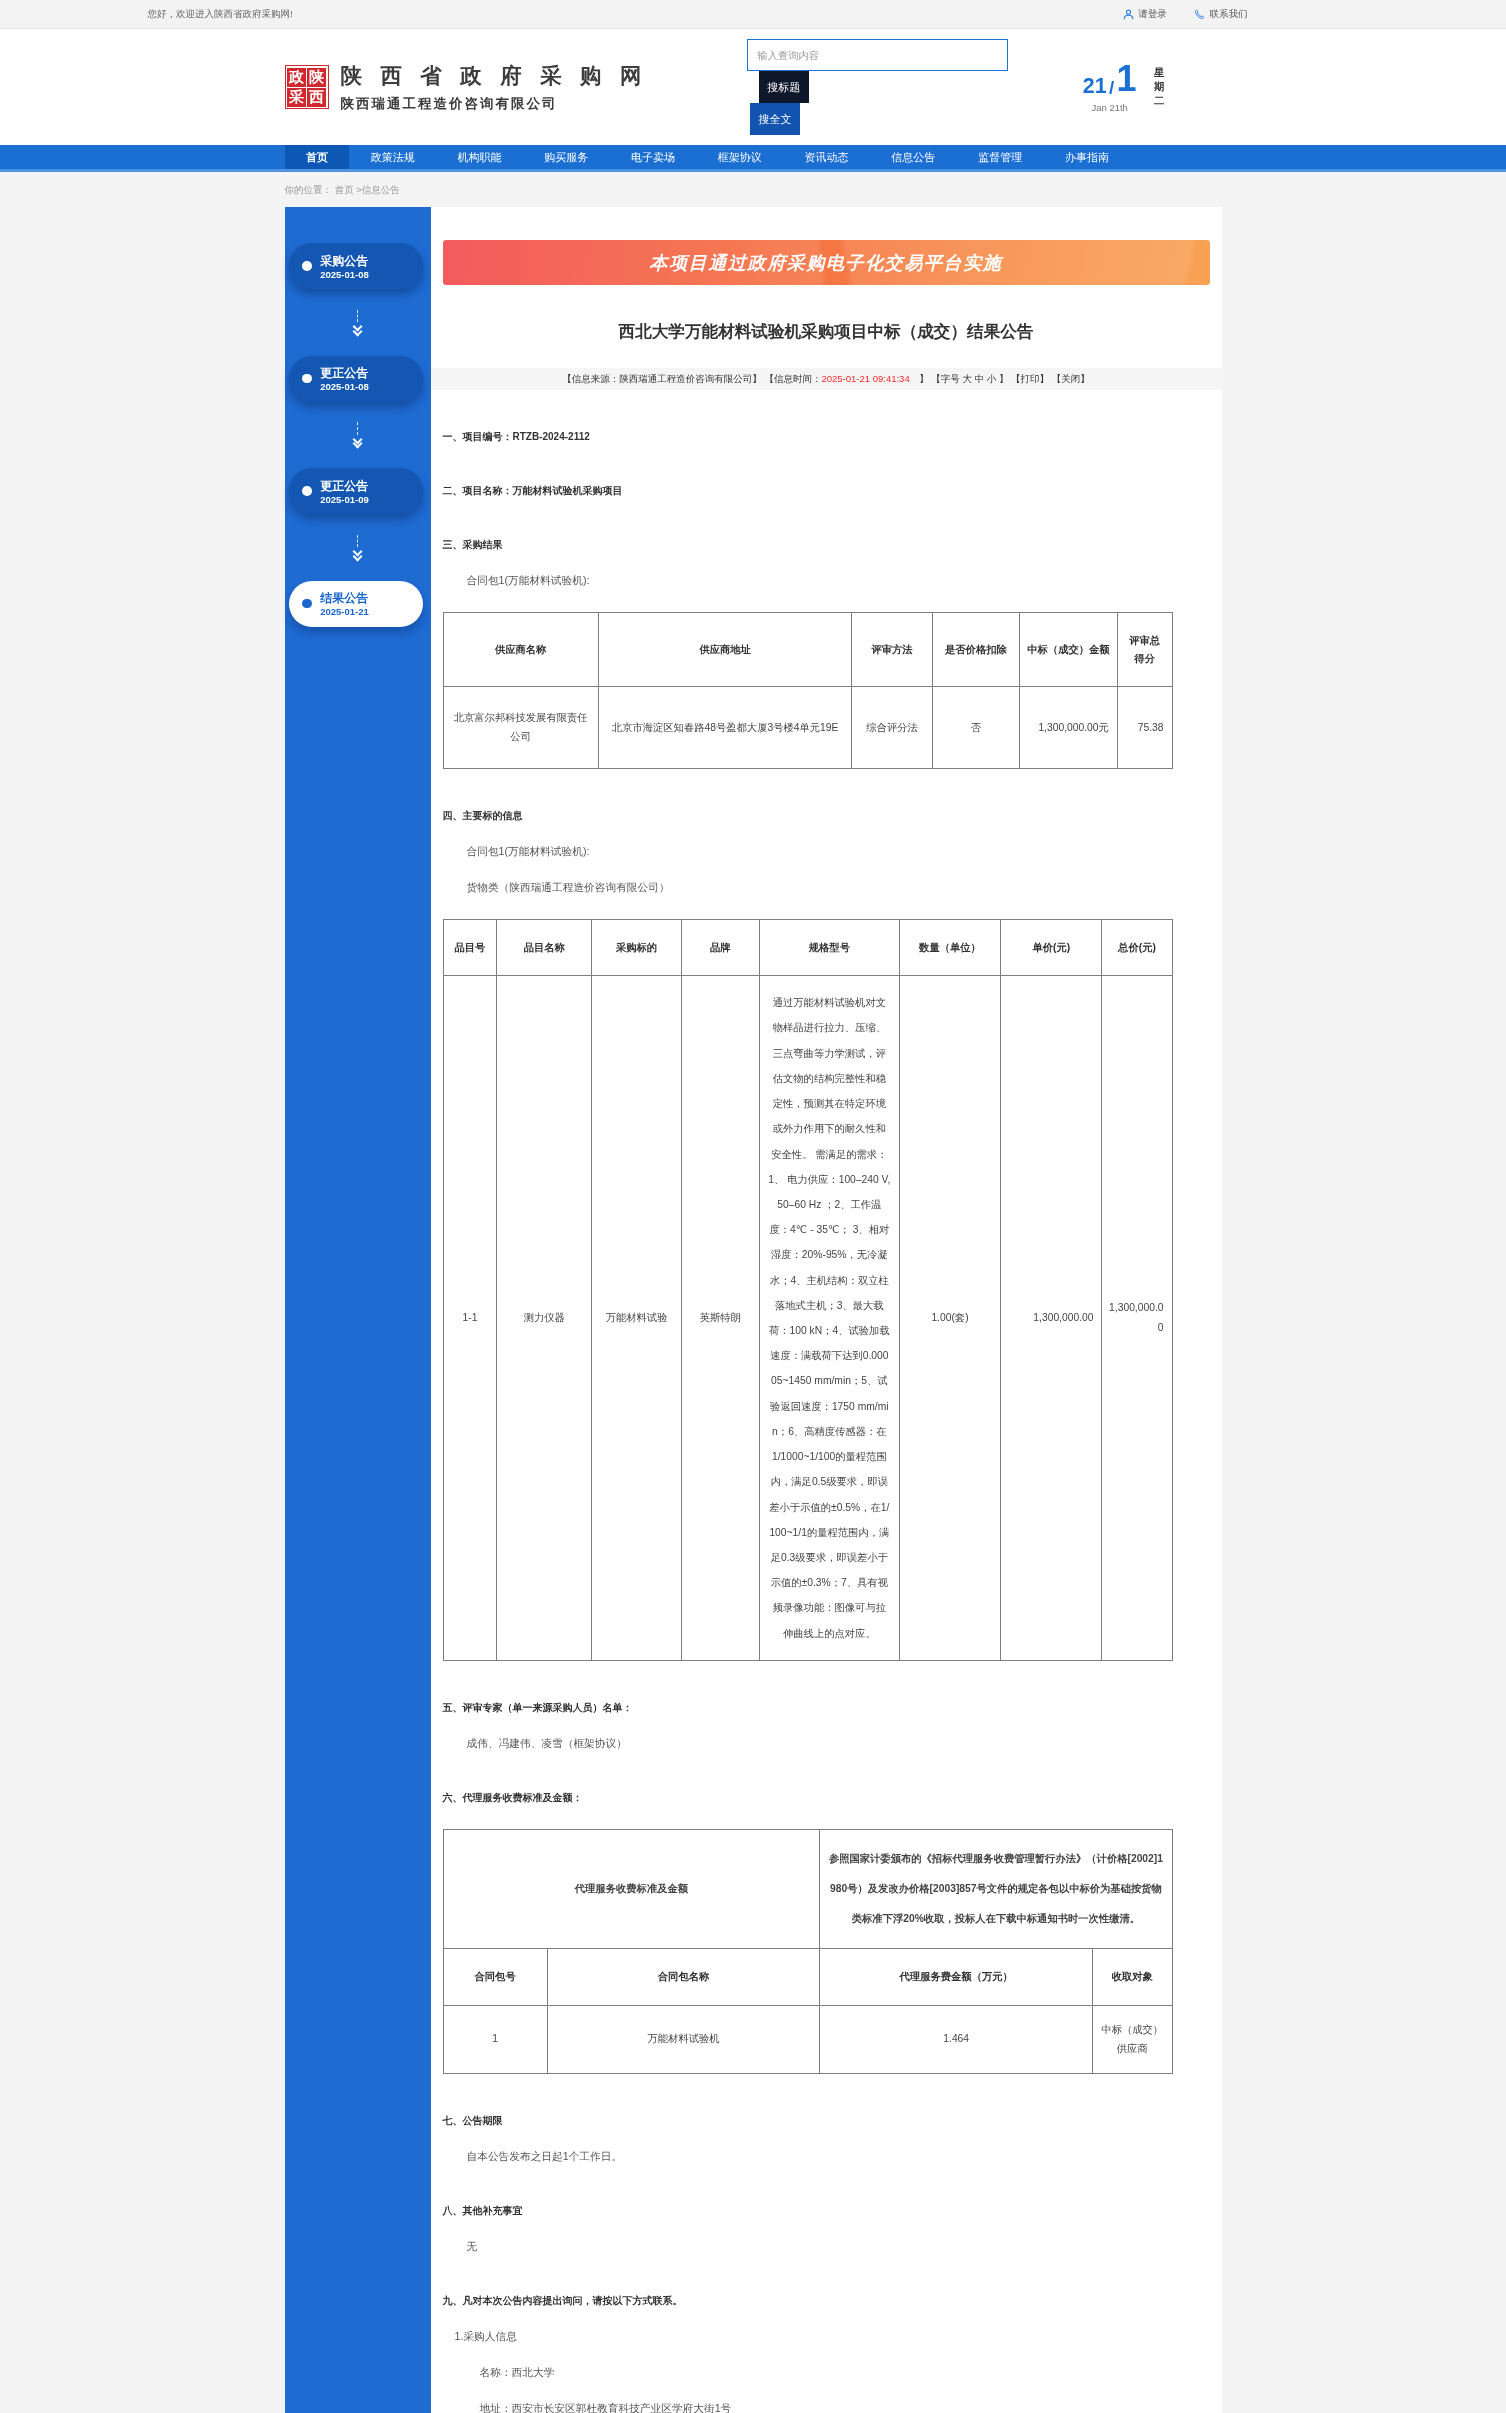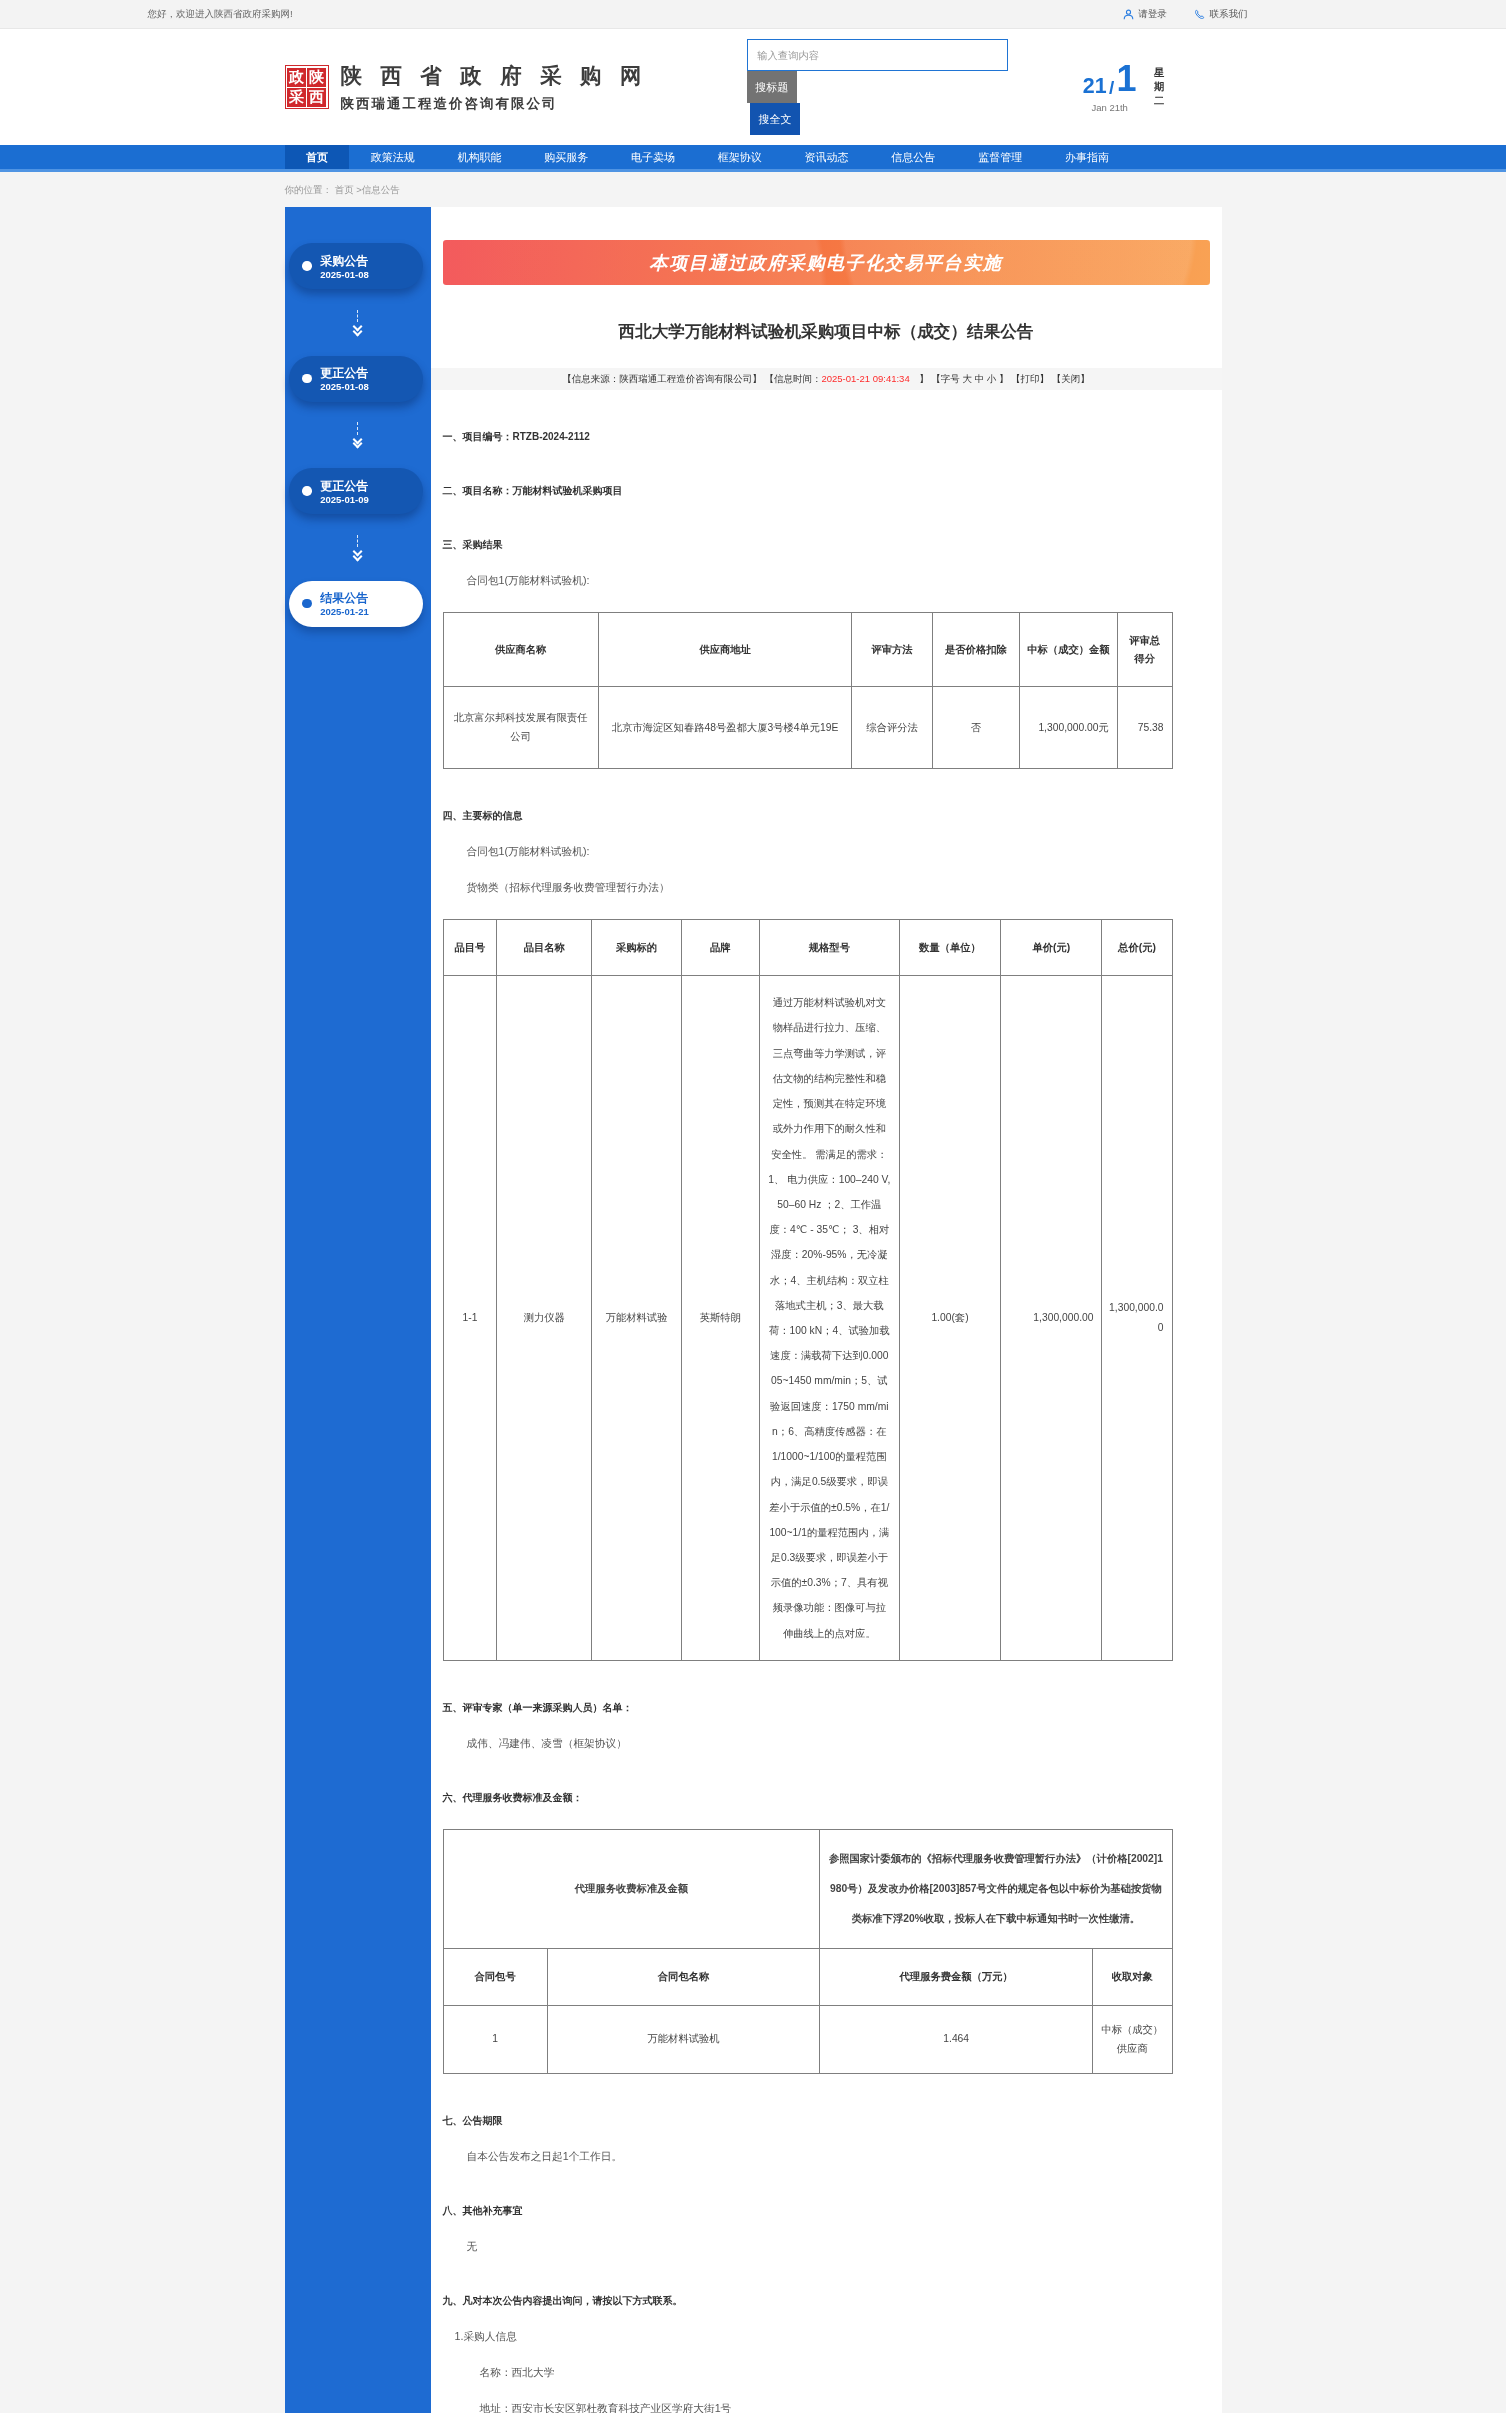--- a/index.html
+++ b/index.html
@@ -18,21 +18,21 @@
   .header-in { width:937px; margin:0 auto; height:100%; display:flex; align-items:center; }
   .brand { display:flex; align-items:center; gap:12px; }
   .seal { width:44px; height:44px; border:0.8px solid #cf2a2d; background:#fff; padding:1.6px; display:grid; grid-template-columns:1fr 1fr; grid-template-rows:1fr 1fr; gap:1.6px; }
   .seal span { background:#d0282c; color:#fff; display:flex; align-items:center; justify-content:center; font-size:15px; font-weight:bold; font-family:"DejaVu Serif","Liberation Serif",serif; }
   .site-title { font-size:21.4px; font-weight:bold; color:#3d3d3d; letter-spacing:6.3px; }
   .site-sub { font-size:13.5px; font-weight:bold; color:#3d3d3d; letter-spacing:2px; margin-top:5.5px; }
   .searchbox { margin-left:99px; display:flex; align-items:stretch;flex-direction:column; }
   .search-input { width:261px; height:32px; border:1.6px solid #1f74d4; font-size:10.3px; padding:0 9.5px; color:#333; outline:none; }
   .search-input::placeholder { color:#999; }
   .sbtn { width:50px; height:32px; border:none; color:#fff; font-size:11px; cursor:pointer; }
-  .sbtn-title { background:#737373; margin-left:0; }
+  .sbtn-title { background:#0f172a; margin-left:12px; }
   .sbtn-full { background:#1254b0; margin-left:3.2px; }
   .datebox { margin-left:75px; display:flex; align-items:center; gap:17.4px; }
   .date-nums { display:flex; align-items:flex-end; color:#1a71d3; font-weight:bold; line-height:1; }
   .d-day { font-size:21.4px; }
   .d-slash { font-size:19px; margin:0 2.4px; }
   .d-month { font-size:36px; }
   .date-en { font-size:9.5px; color:#777; text-align:center; margin-top:4.7px; }
   .weekday { width:13.5px; font-size:10.3px; font-weight:bold; color:#333; line-height:14.2px; word-break:break-all; }
 
   
@@ -263,21 +263,21 @@
           <td>综合评分法</td>
           <td>否</td>
           <td class="num">1,300,000.00元</td>
           <td class="num">75.38</td>
         </tr>
       </tbody>
         </table>
 
       <div class="sec-h">四、主要标的信息</div>
       <div class="para">合同包1(万能材料试验机):</div>
-      <div class="para">货物类（招标代理服务收费管理暂行办法）</div>
+      <div class="para">货物类（陕西瑞通工程造价咨询有限公司）</div>
 
       <table>
         <colgroup>
             <col style="width:7.4%">
             <col style="width:13%">
             <col style="width:12.3%">
             <col style="width:10.7%">
             <col style="width:19.2%">
             <col style="width:13.9%">
             <col style="width:13.9%">

